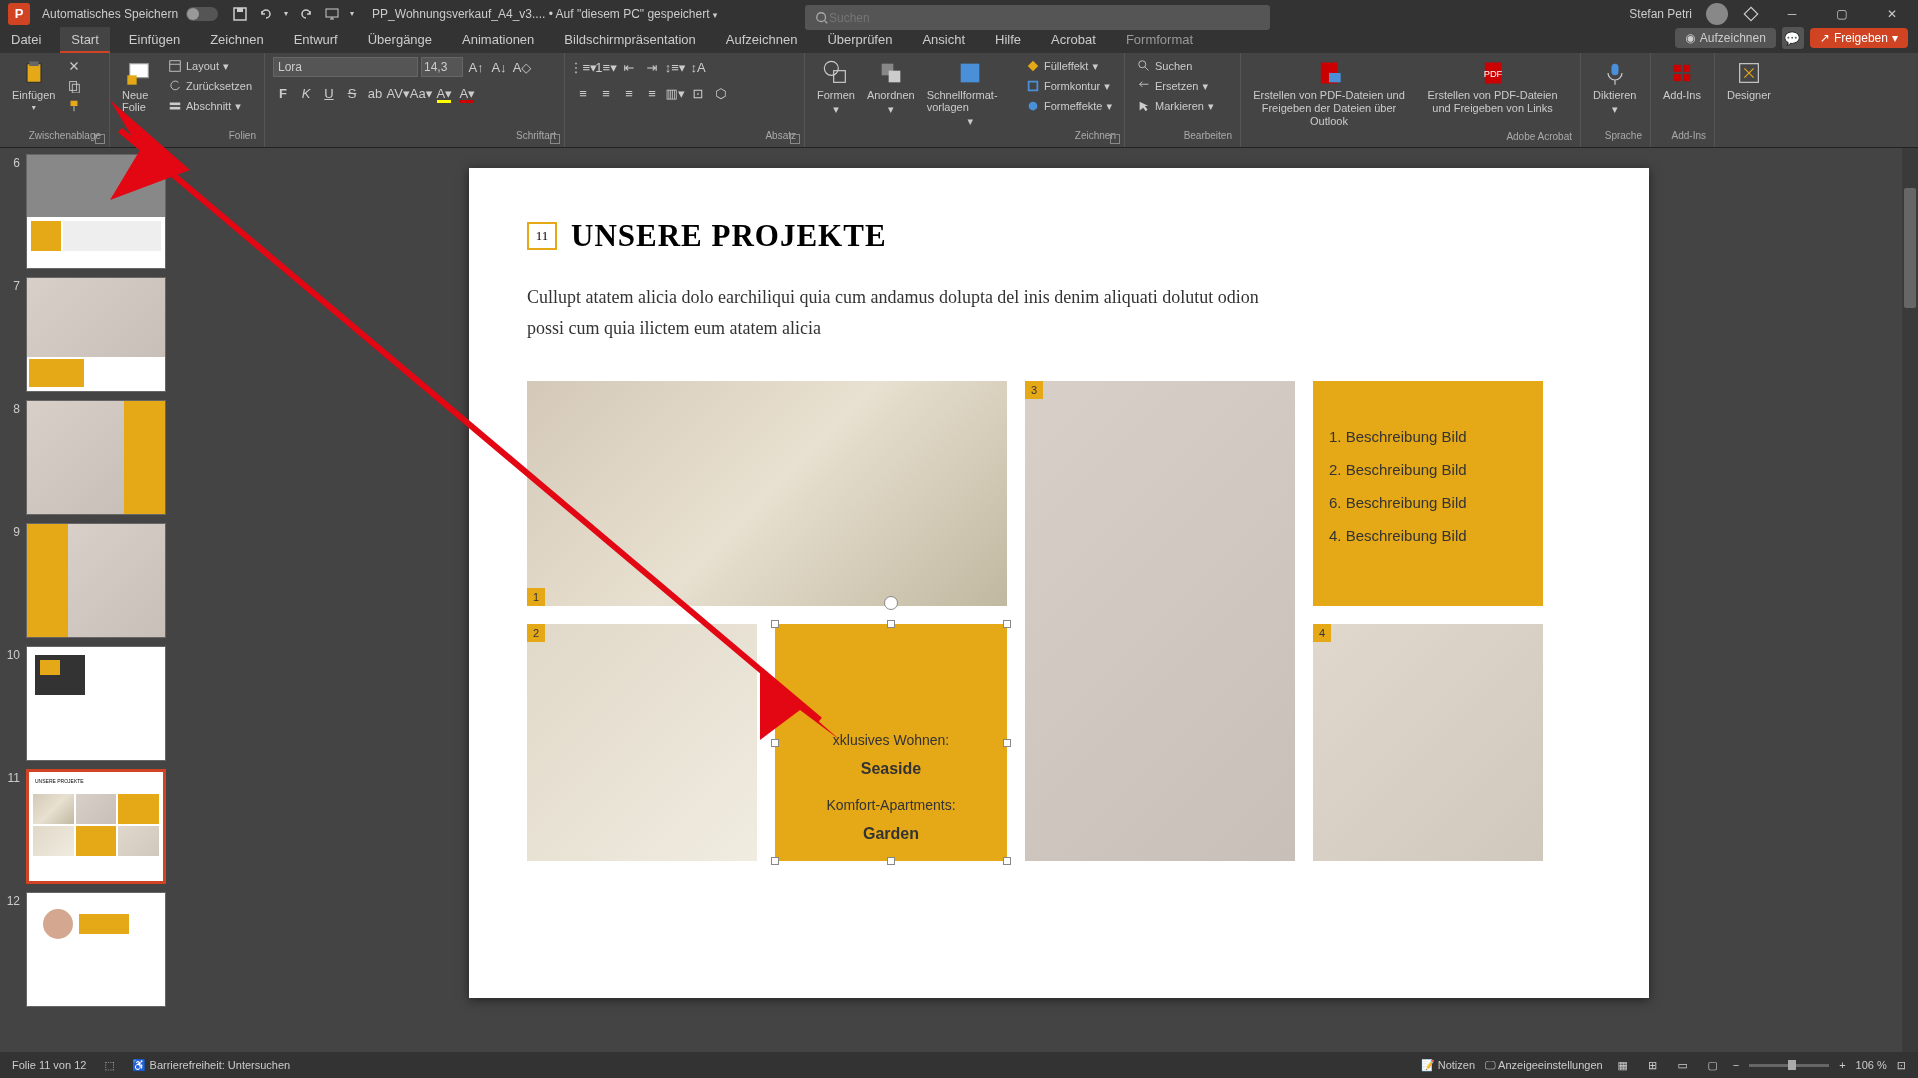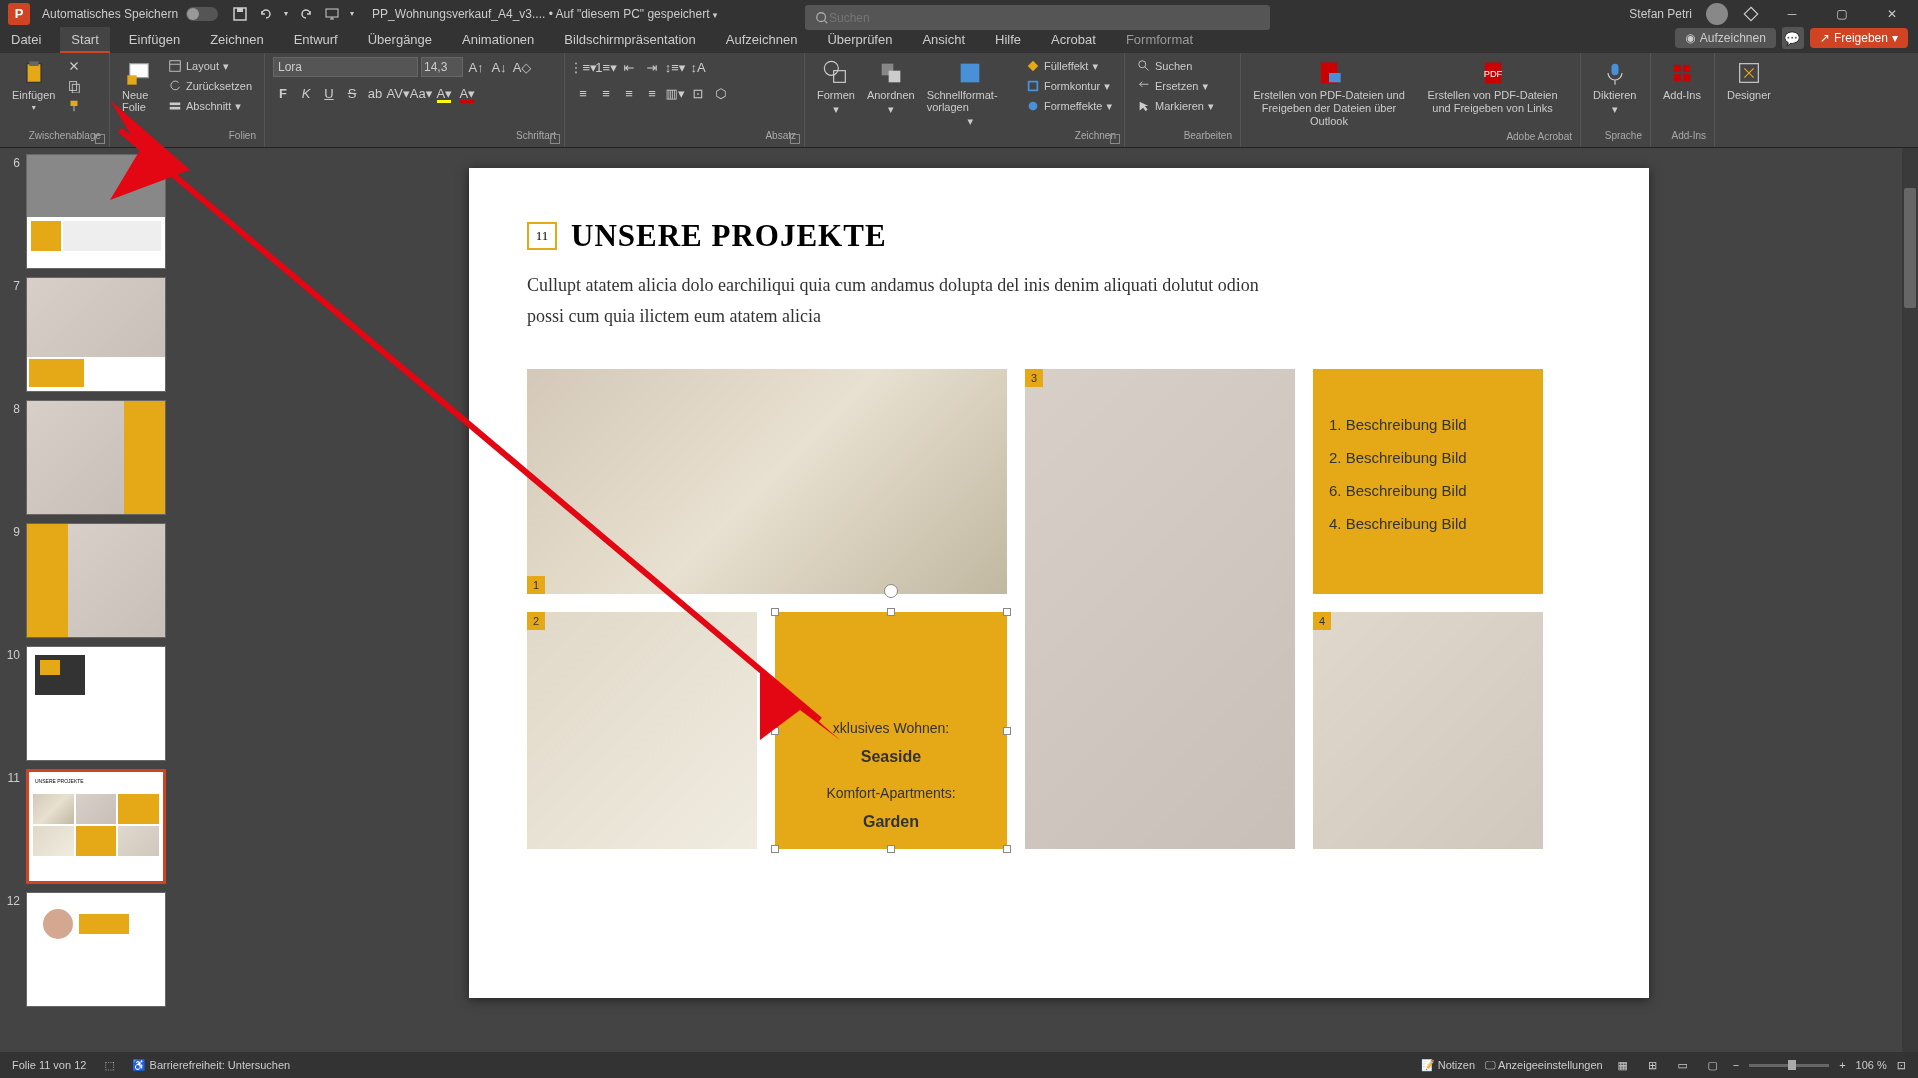--- a/index.html
+++ b/index.html
@@ -42,21 +42,21 @@
 .workspace{position:absolute;top:148px;left:0;right:0;bottom:26px;display:flex;background:#444}
 .slide-panel{width:200px;background:#444;overflow-y:auto;padding:6px 4px;position:relative}
 .thumb-row{display:flex;gap:6px;margin-bottom:8px}
 .thumb-num{width:16px;text-align:right;color:#ccc;font-size:12px;padding-top:2px}
 .thumb{width:140px;height:115px;background:#fff;border:1px solid #666;cursor:pointer;position:relative;overflow:hidden}
 .thumb.selected{border:3px solid #d04423}
 .canvas-area{flex:1;display:flex;justify-content:center;align-items:flex-start;padding:20px 30px;overflow:auto;position:relative}
 .slide{width:1180px;height:830px;background:#fff;box-shadow:0 2px 10px rgba(0,0,0,0.5);padding:50px 58px;position:relative}
 .slide-num-box{width:30px;height:28px;border:2px solid #e5a817;display:inline-flex;align-items:center;justify-content:center;font-size:13px;font-family:Georgia,serif}
 .slide-title{font-family:Georgia,serif;font-size:31px;letter-spacing:1px;margin-left:14px;display:inline}
-.slide-desc{font-family:Georgia,serif;font-size:18px;color:#333;margin-top:16px;line-height:1.7;max-width:740px}
+.slide-desc{font-family:Georgia,serif;font-size:18px;color:#333;margin-top:28px;line-height:1.7;max-width:740px}
 .projects-grid{margin-top:38px;display:grid;grid-template-columns:480px 270px 230px;gap:18px;height:480px}
 .img-box{background:#ddd;position:relative}
 .img-label{position:absolute;width:18px;height:18px;background:#e5a817;color:#333;font-size:11px;display:flex;align-items:center;justify-content:center}
 .yellow-box{background:#e5a817;padding:12px 16px;color:#333;position:relative}
 .desc-list{list-style:none;font-family:Georgia,serif;font-size:15px}
 .desc-list li{margin-bottom:16px}
 .text-box{font-family:Georgia,serif;font-size:14px;text-align:center;color:#333;line-height:1.9}
 .text-box strong{font-weight:bold;font-size:16px}
 .sel-handle{width:8px;height:8px;background:#fff;border:1px solid #888;position:absolute}
 .rotate-handle{position:absolute;width:14px;height:14px;border:1px solid #888;border-radius:50%;background:#fff;left:50%;transform:translateX(-50%);top:-28px}

